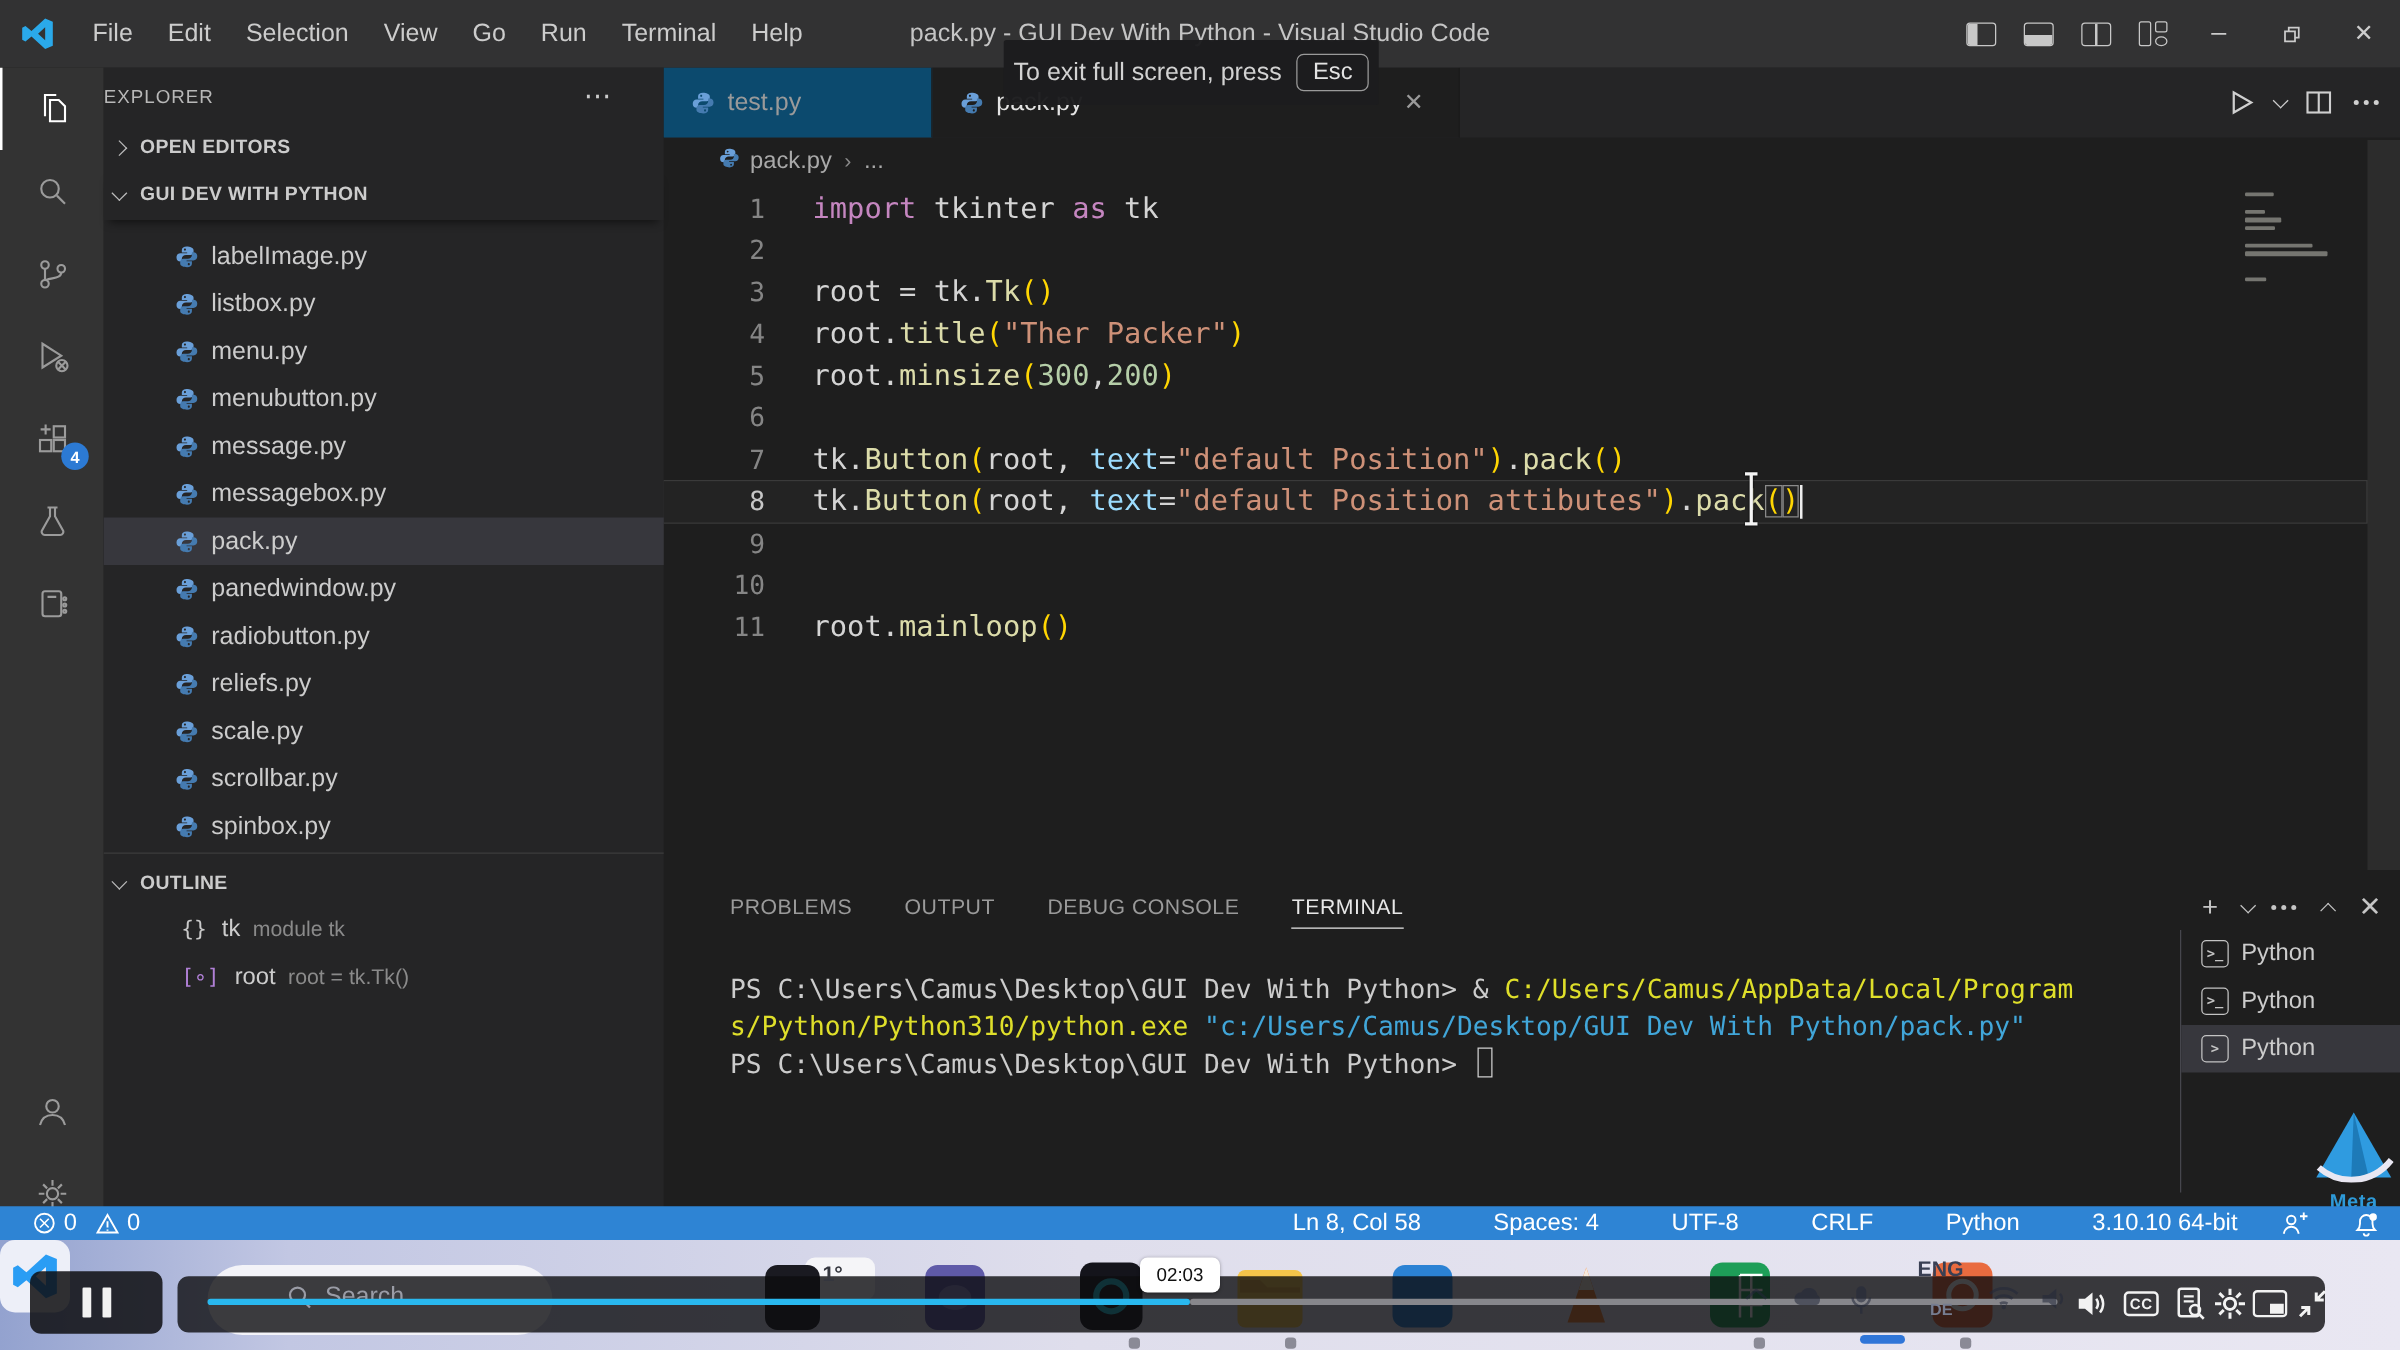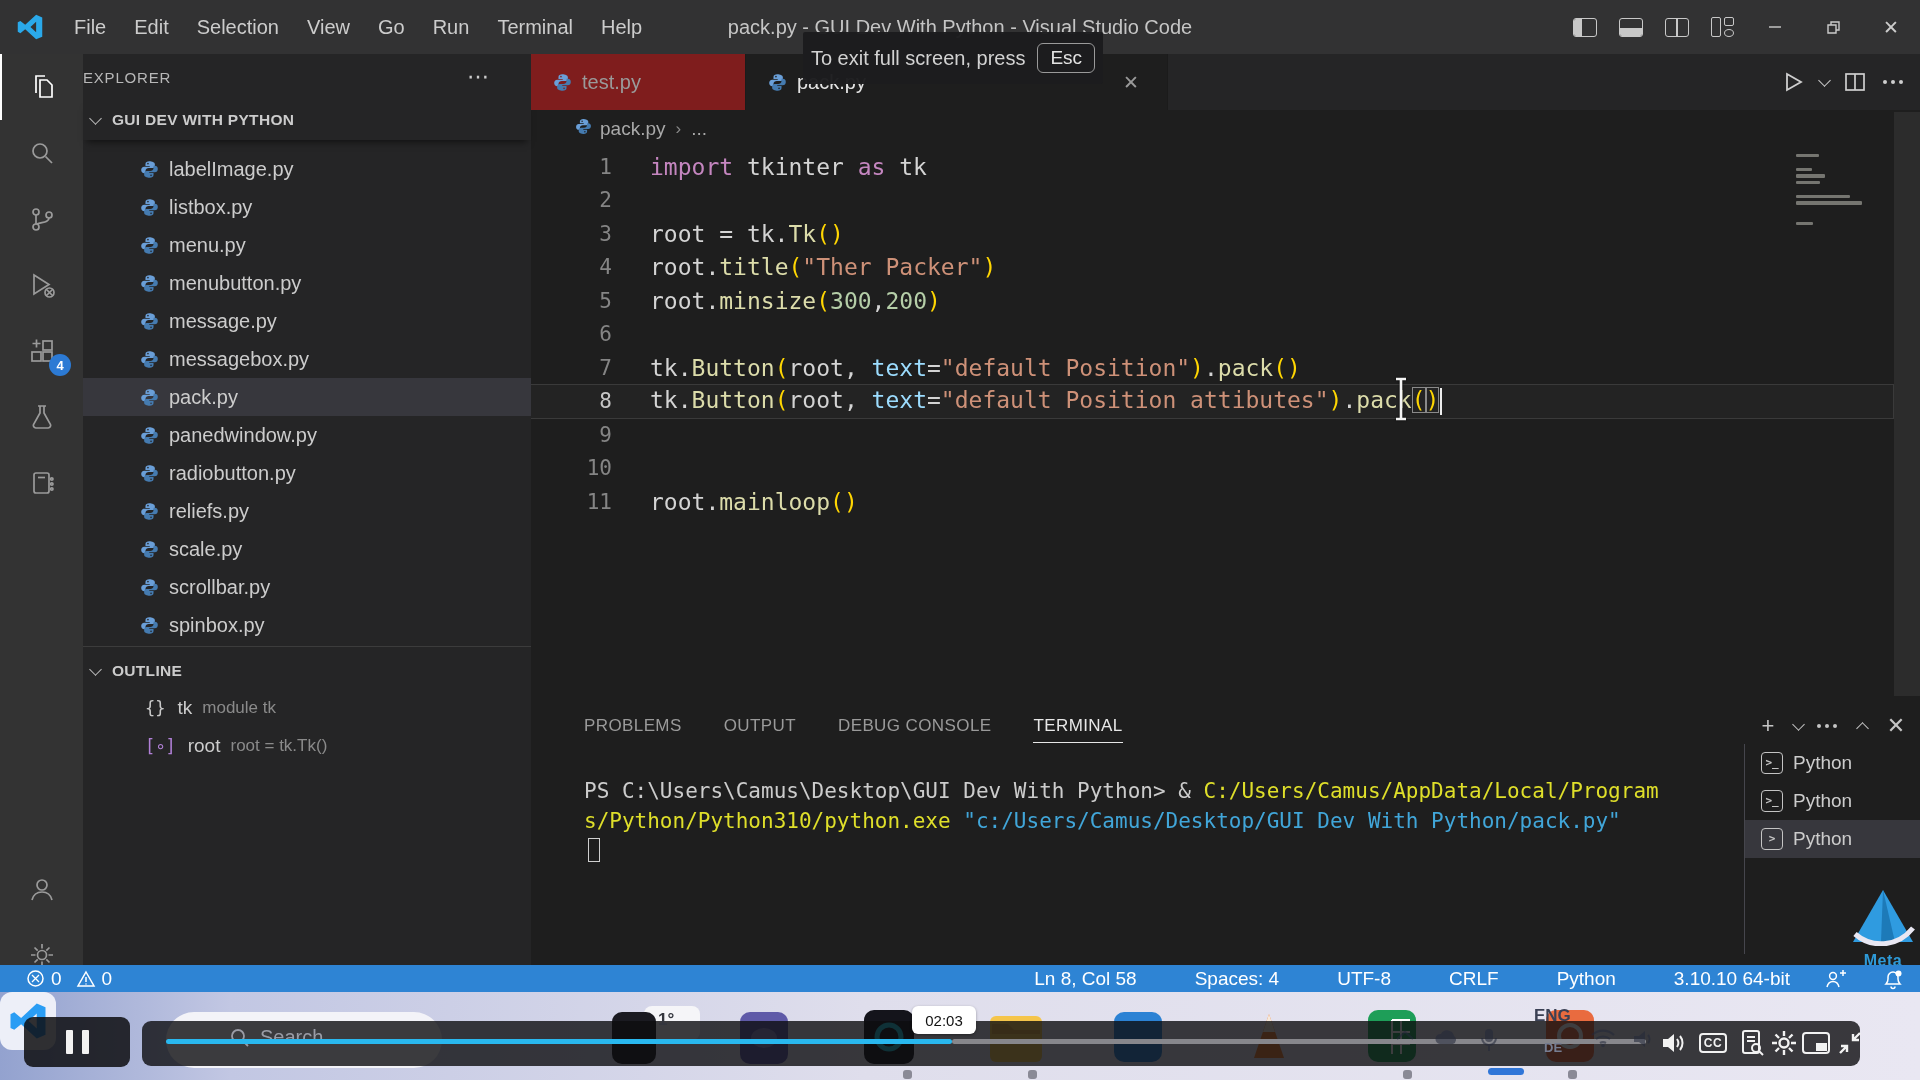--- a/index.html
+++ b/index.html
@@ -53,21 +53,21 @@
   .ol-row { height:38px; display:flex; align-items:center; padding-left:62px; font-size:19px; color:#cccccc; }
   .ol-ico { font-family:"DejaVu Sans Mono",monospace; font-size:17px; margin-right:12px; }
   .ol-ico.braces { color:#c9c9c9; }
   .ol-ico.bracket { color:#b180d7; }
   .ol-detail { color:#8a8a8a; font-size:17px; margin-left:10px; white-space:nowrap; }
 
   
   #tabbar { position:absolute; left:531px; top:54px; width:1389px; height:56px; background:#252526; display:flex; z-index:6; }
   .tab { height:56px; display:flex; align-items:center; padding-left:22px; font-size:20px; border-right:1px solid #1b1b1b; position:relative; }
   .tab .pyico { margin-right:10px; }
-  .tab.inactive { width:215px; background:#7f1d1d; color:#9a9a9a;text-align:center; }
+  .tab.inactive { width:215px; background:#0c4a6e; color:#9a9a9a;text-align:center; }
   .tab.active { width:422px; background:#1e1e1e; color:#e4e4e4; }
   .tab-close { position:absolute; right:28px; font-size:19px; color:#9a9a9a; }
   #editor-actions { position:absolute; right:8px; top:54px; height:56px; display:flex; align-items:center; z-index:7; }
   .ed-act { width:38px; height:40px; display:flex; align-items:center; justify-content:center; color:#cfcfcf; }
   #breadcrumb { position:absolute; left:531px; top:110px; width:1389px; height:38px; display:flex; align-items:center; padding-left:44px; font-size:19px; color:#a9a9a9; background:#1e1e1e; }
   #breadcrumb .pyico { margin-right:8px; }
   #breadcrumb .bc-sep { margin:0 10px; color:#8a8a8a; font-size:17px; }
   #editor-code { position:absolute; left:531px; top:150px; width:1362px; z-index:2; }
   .code-row { height:33.5px; display:flex; align-items:center; font-family:"DejaVu Sans Mono",monospace; font-size:23px; white-space:pre; }
   .code-row .lnum { width:81px; text-align:right; padding-right:0; color:#858585; font-size:21px; flex:none; }
@@ -262,20 +262,24 @@
         </svg>
       </div>
     </div>
 </div>
 
 <div id="sidebar">
   <div id="sb-header">
     <span>EXPLORER</span>
     <span id="sb-more">⋯</span>
   </div>
+  <div class="section-row">
+    <span class="chev right"></span>
+    <span>OPEN EDITORS</span>
+  </div>
   <div class="section-row" id="ws-row">
     <span class="chev down"></span>
     <span>GUI DEV WITH PYTHON</span>
   </div>
   <div id="filelist">
       <div class="file-row clip"></div>
       <div class="file-row">
         <svg class="pyico" viewBox="0 0 16 16" width="19" height="19">
           <path fill="#6a9fd8" d="M7.9 1c-2 0-3.3.9-3.3 2.3V5h3.6v.6H3.6C2 5.6 1 6.7 1 8.4s1 2.7 2.6 2.7h1V9.3c0-1.5 1.3-2.5 2.8-2.5h3c1.2 0 2.1-1 2.1-2.2V3.3C12.5 1.9 10 1 7.9 1zm-1.2 1.4c.4 0 .7.3.7.7s-.3.7-.7.7-.7-.3-.7-.7.3-.7.7-.7z"></path>
           <path fill="#457bb0" d="M8.1 15c2 0 3.3-.9 3.3-2.3V11H7.8v-.6h4.6c1.6 0 2.6-1.1 2.6-2.8s-1-2.7-2.6-2.7h-1v1.8c0 1.5-1.3 2.5-2.8 2.5h-3c-1.2 0-2.1 1-2.1 2.2v1.3C3.5 14.1 6 15 8.1 15zm1.2-1.4c-.4 0-.7-.3-.7-.7s.3-.7.7-.7.7.3.7.7-.3.7-.7.7z"></path>
@@ -488,21 +492,21 @@
         </svg>
       </span>
     <span class="pa">
         <span class="cvu"></span>
       </span>
     <span class="pa">✕</span>
   </div>
   <div id="term-content">
       <div class="term-line"><span class="tok tok-w">PS C:\Users\Camus\Desktop\GUI Dev With Python&gt; &amp; </span><span class="tok tok-y">C:/Users/Camus/AppData/Local/Program</span></div>
       <div class="term-line"><span class="tok tok-y">s/Python/Python310/python.exe </span><span class="tok tok-b">"c:/Users/Camus/Desktop/GUI Dev With Python/pack.py"</span></div>
-      <div class="term-line"><span class="term-cursor"></span></div>
+      <div class="term-line"><span class="tok tok-w">PS C:\Users\Camus\Desktop\GUI Dev With Python&gt; </span><span class="term-cursor"></span></div>
     </div>
   <div id="term-side">
       <div class="term-row">
         <span class="term-ico">&gt;_</span>
         <span>Python</span>
       </div>
       <div class="term-row">
         <span class="term-ico">&gt;_</span>
         <span>Python</span>
       </div>

